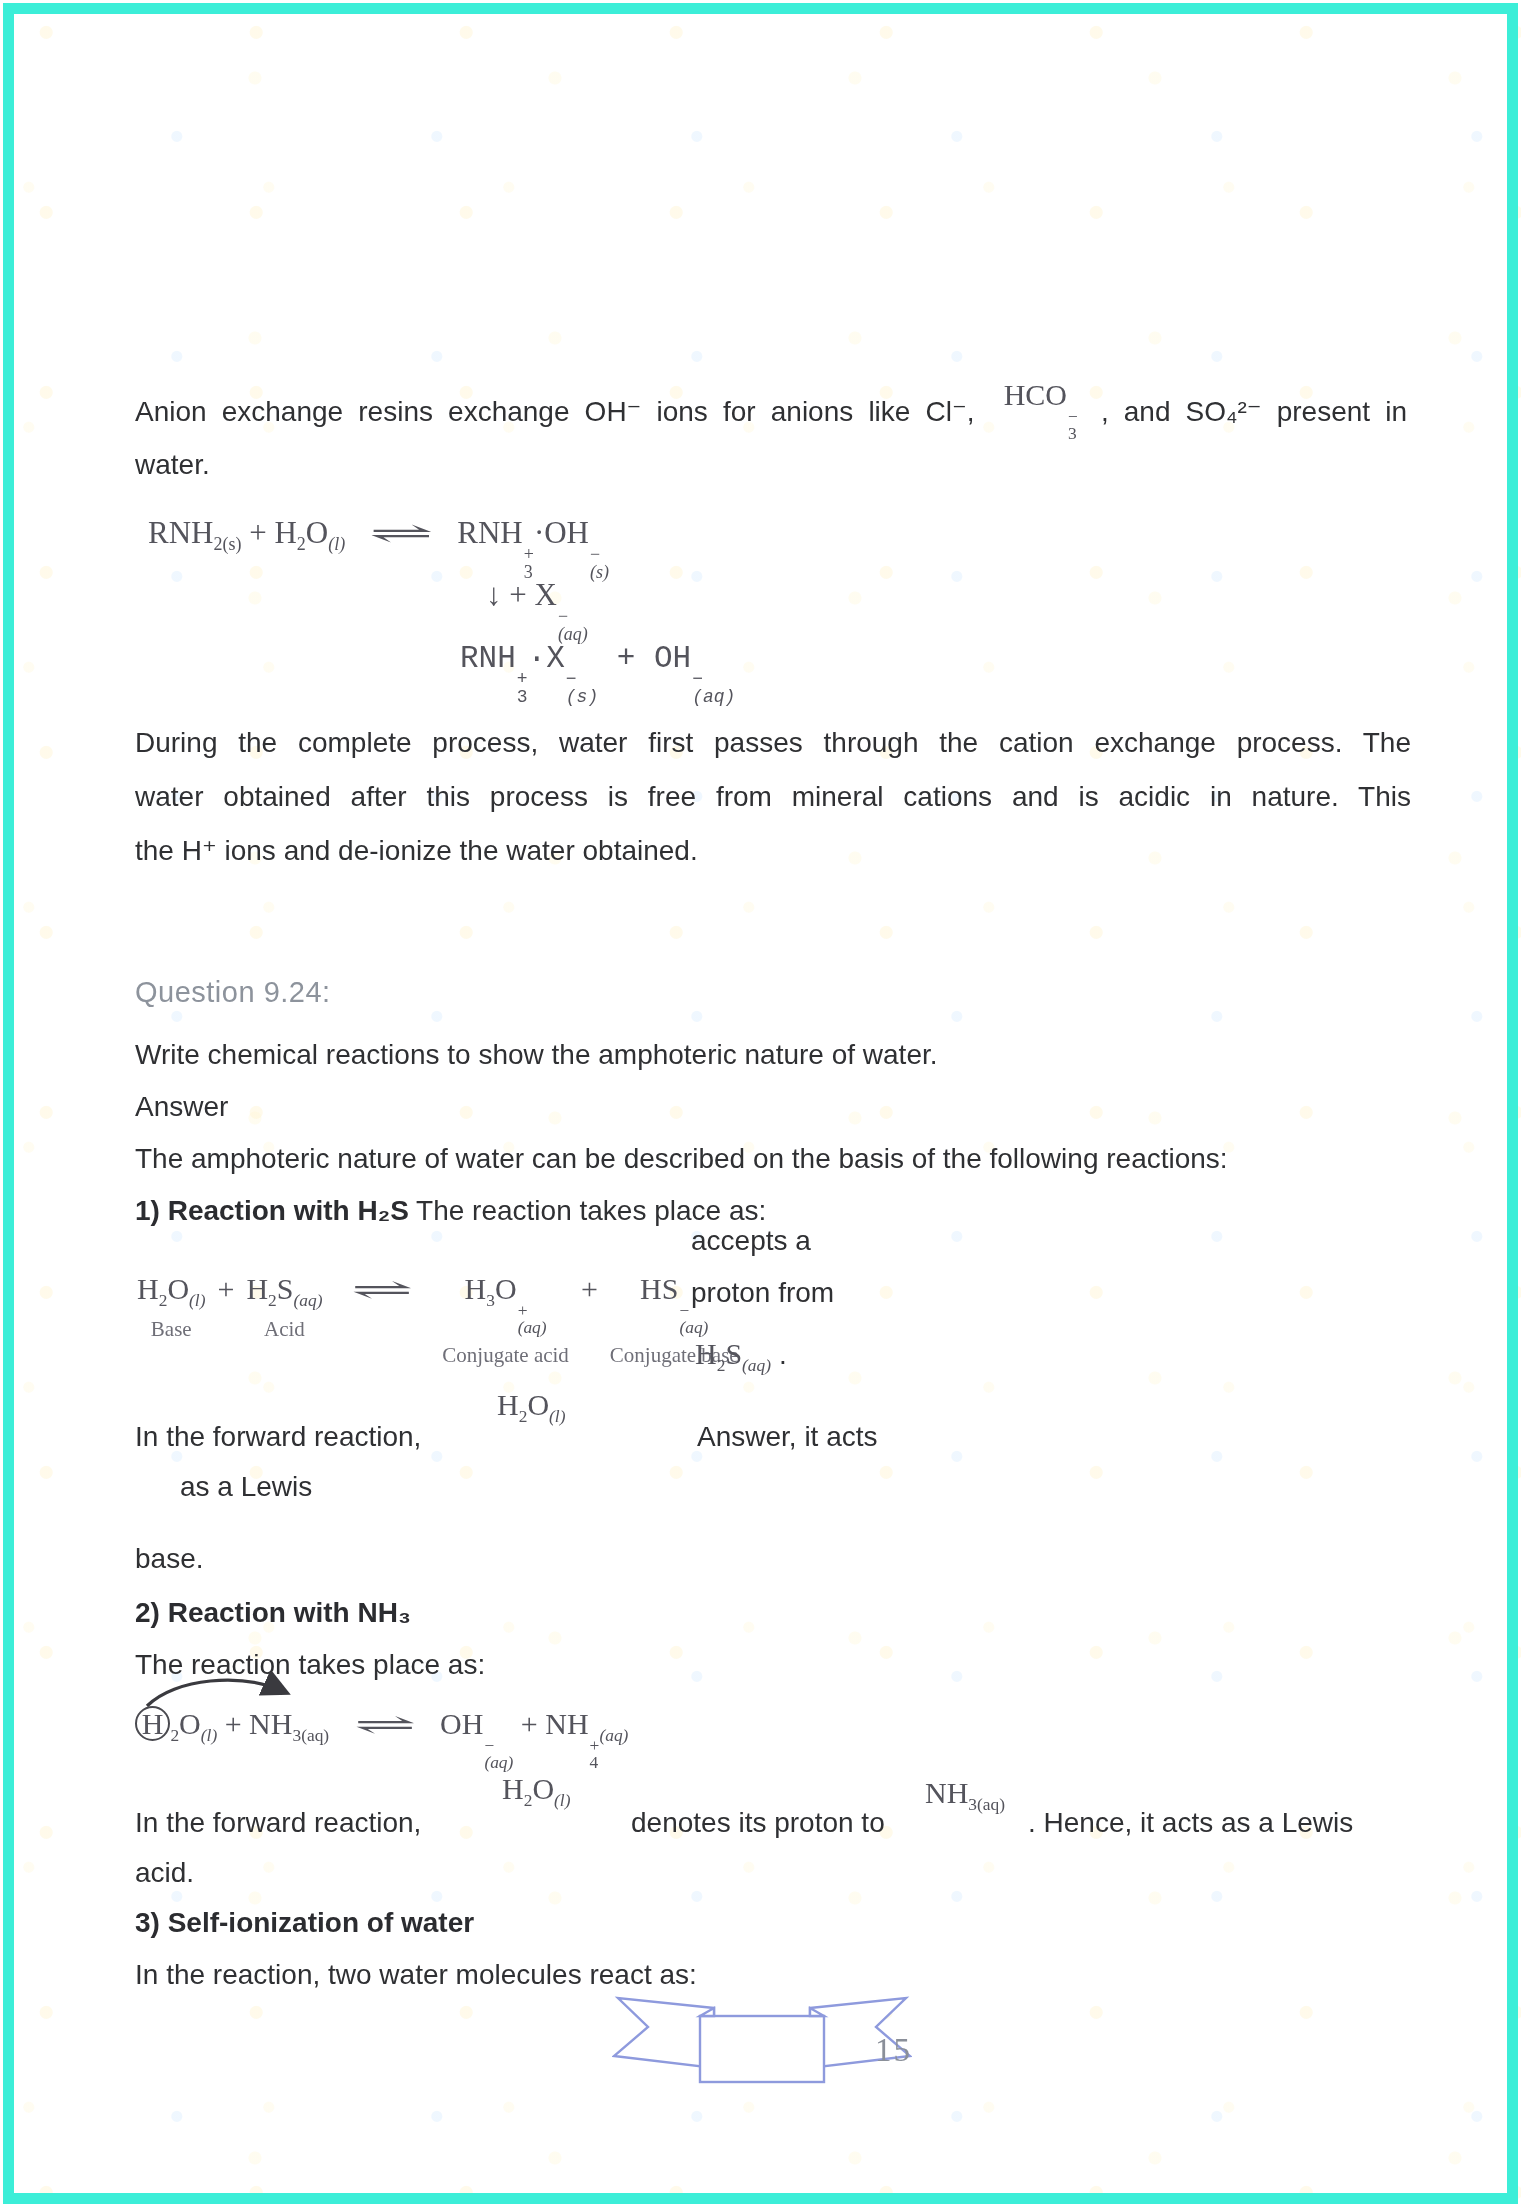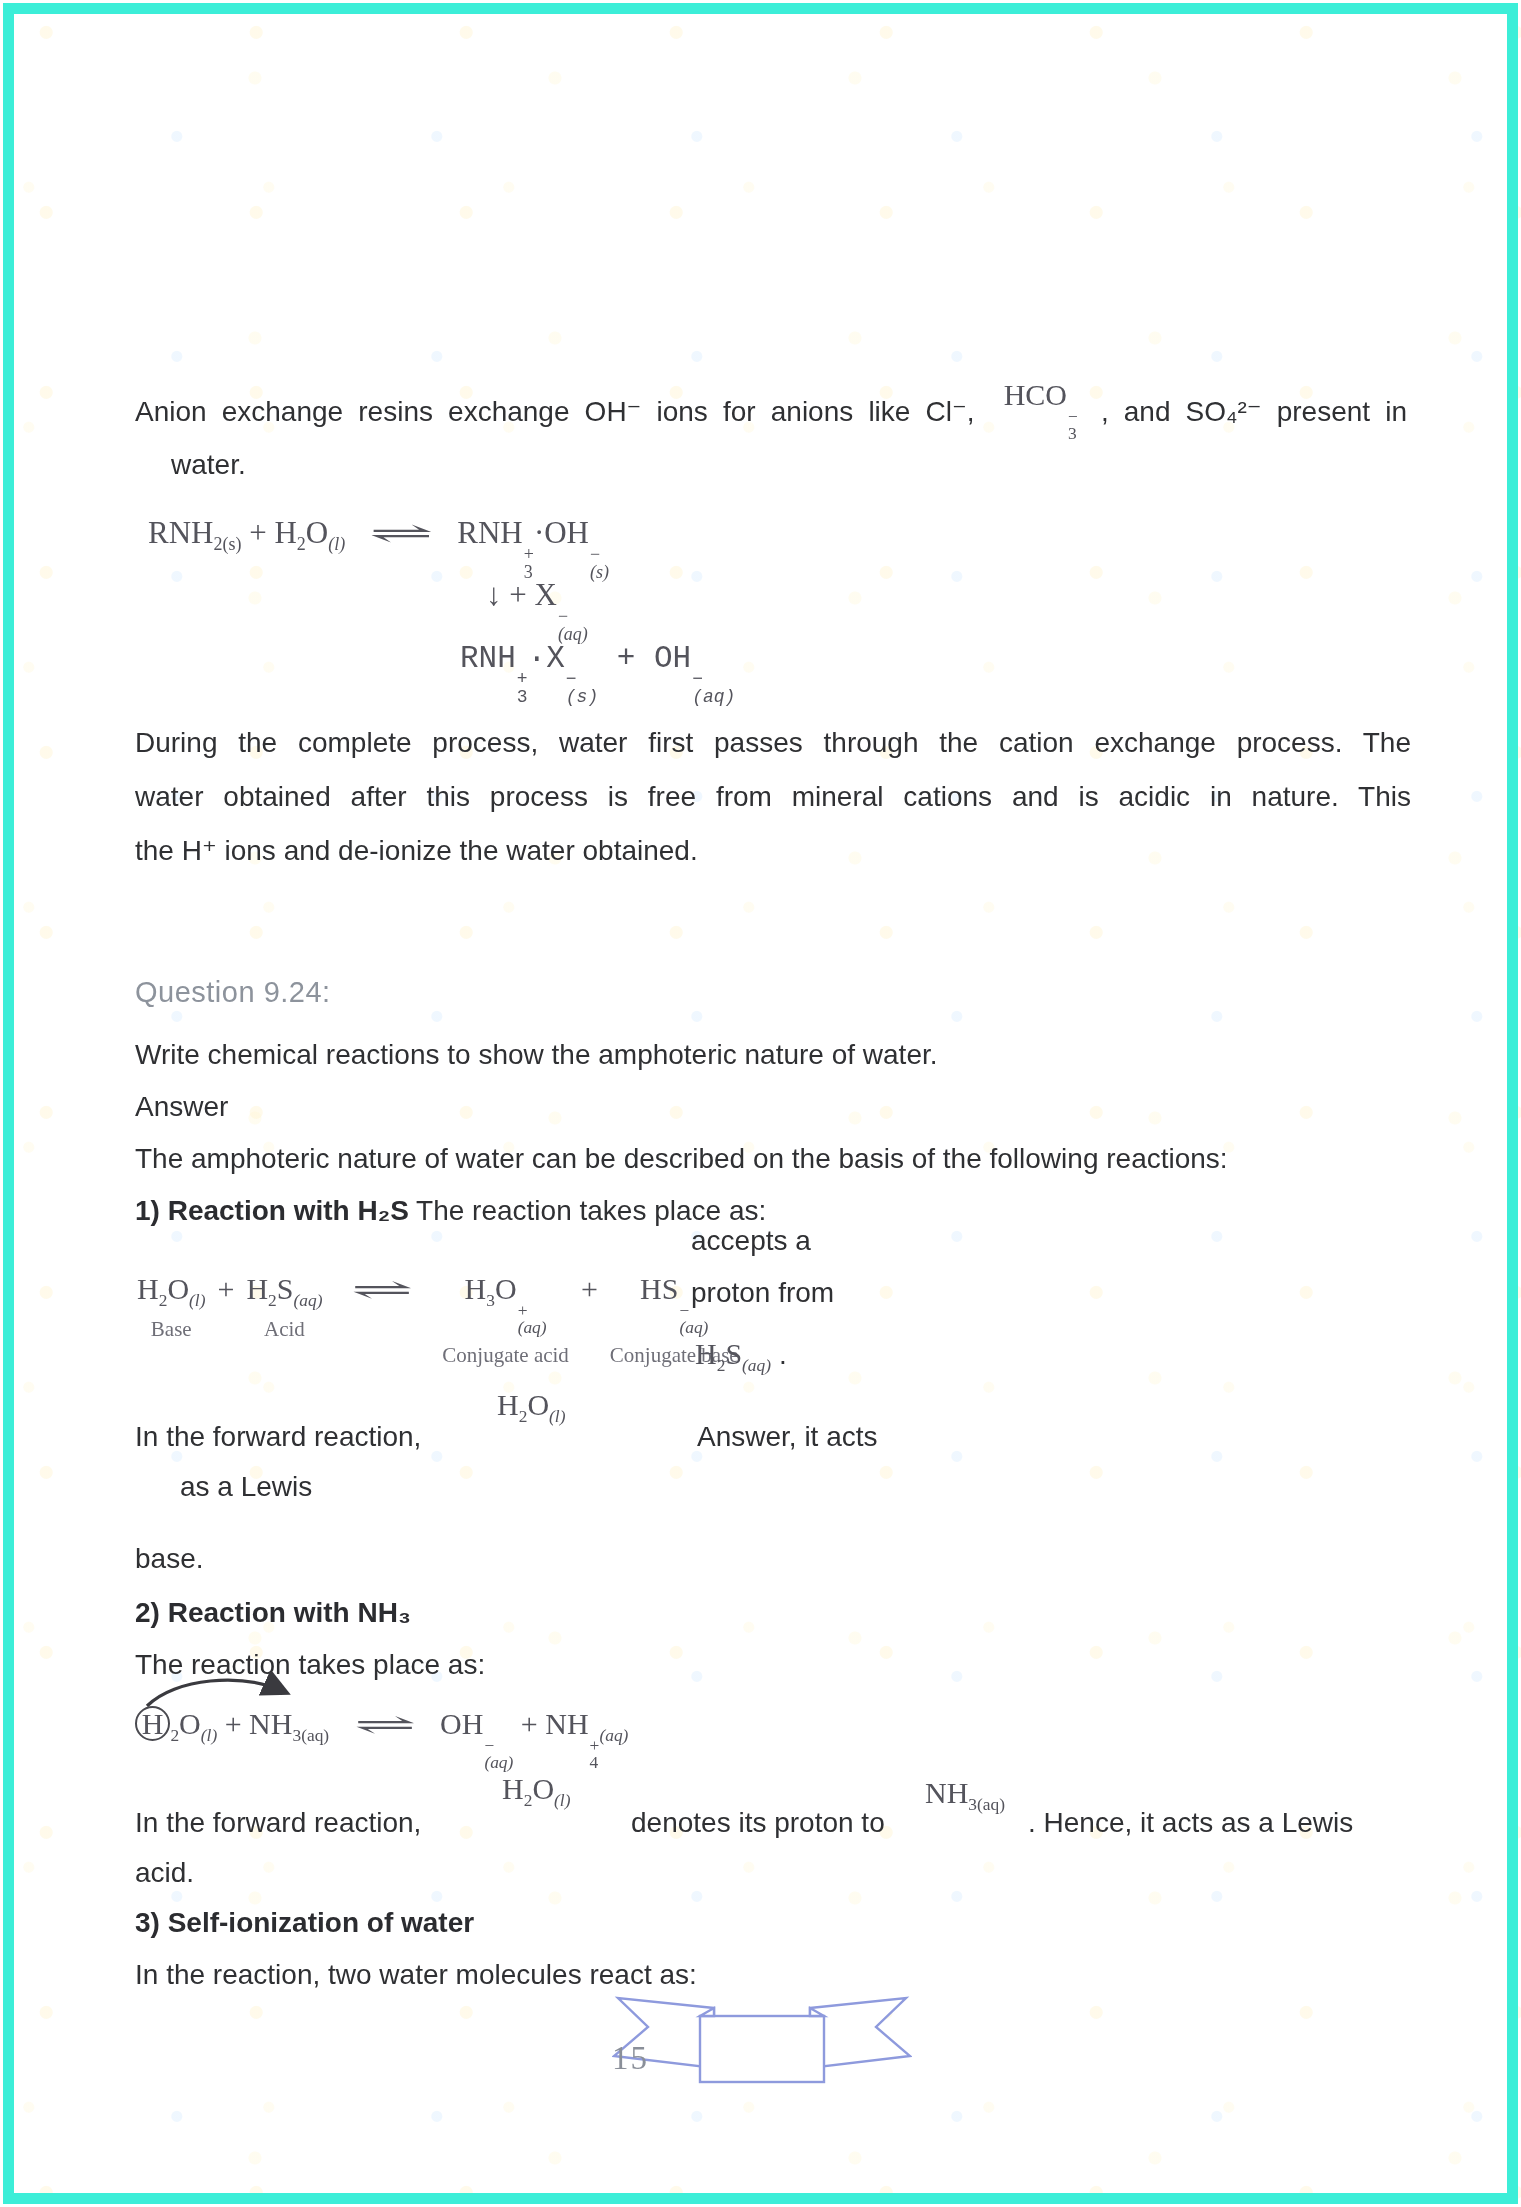--- a/index.html
+++ b/index.html
@@ -55,21 +55,21 @@
   <div class="frame"></div>
 
   <div class="abs txt jline" style="left:135px;top:368px;width:1272px;">
     <span>Anion exchange resins exchange OH⁻ ions for anions like Cl⁻,</span>
     <span class="fx raise">HCO<span class="stk">
           <i>−</i>
           <i>3</i>
         </span></span>
     <span>, and SO₄²⁻ present in</span>
   </div>
-  <div class="abs txt" style="left:135px;top:438px;margin-left:36px;">water.</div>
+  <div class="abs txt" style="left:135px;top:438px;">water.</div>
 
   <div class="abs" style="left:148px;top:515px;width:900px;height:190px;">
     <div class="abs fx eq-size" style="left:0;top:0;">RNH<sub>2(s)</sub> + H<sub>2</sub>O<sub><em>(l)</em></sub> <span class="harp">⇌</span> RNH<span class="stk">
           <i>+</i>
           <i>3</i>
         </span>·OH<span class="stk">
           <i>−</i>
           <i><em>(s)</em></i>
         </span></div>
     <div class="abs fx eq-size" style="left:338px;top:62px;">↓ + X<span class="stk">
@@ -189,15 +189,15 @@
   <div class="abs" style="left:612px;top:1996px;width:300px;height:92px;">
     <svg width="300" height="92" viewBox="0 0 300 92" style="color:var(--ribbon);">
       <g fill="#ffffff" stroke="currentColor" stroke-width="2.4" stroke-linejoin="miter">
         <polygon points="102,12 6,2 36,31 2,60 102,72"></polygon>
         <polygon points="198,12 294,2 264,31 298,60 198,72"></polygon>
         <rect x="88" y="20" width="124" height="66"></rect>
         <polygon points="88,20 102,12 102,20"></polygon>
         <polygon points="212,20 198,12 198,20"></polygon>
       </g>
     </svg>
-    <div class="abs ribbon-num" style="left:0;top:44px;width:300px;text-align:left;">15</div>
+    <div class="abs ribbon-num" style="left:0;top:36px;width:300px;text-align:right;">15</div>
   </div>
 </div>
 
 </body></html>

